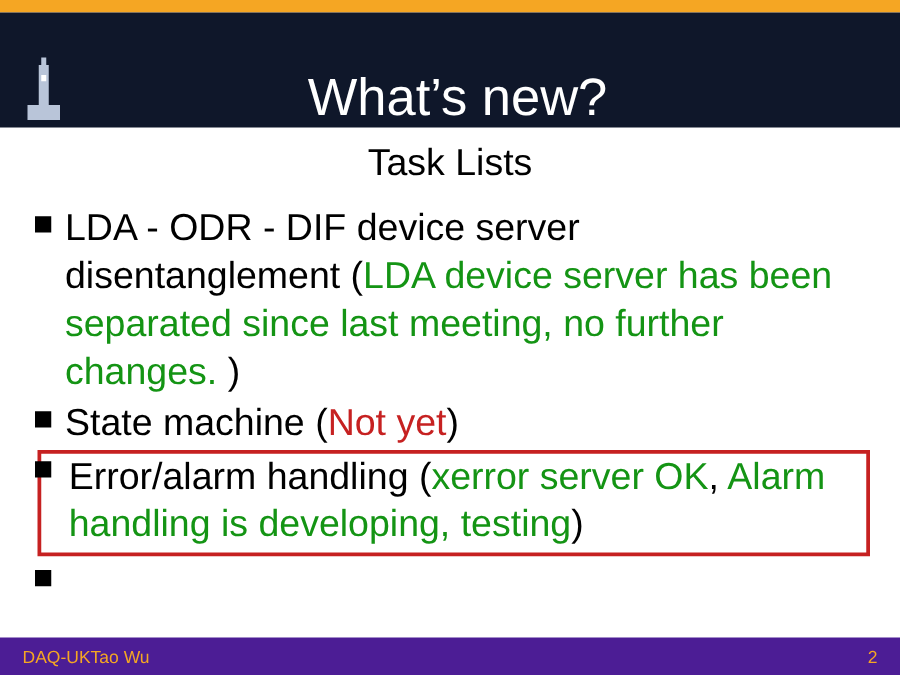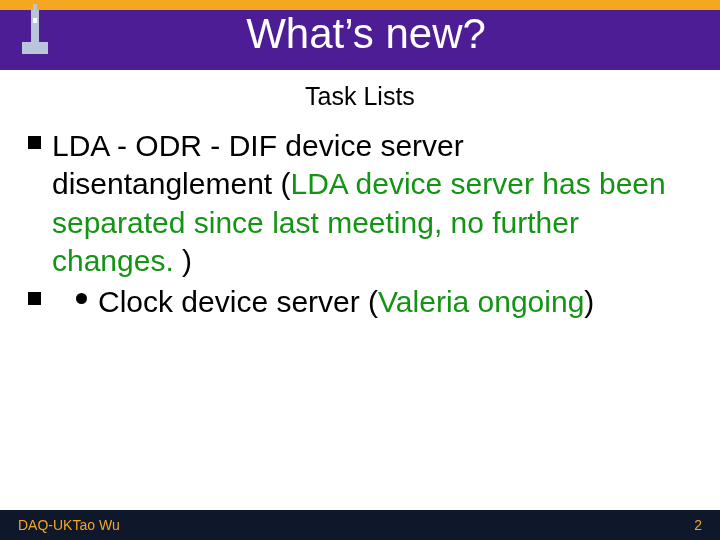--- a/index.html
+++ b/index.html
@@ -9,24 +9,24 @@
     font-family: Arial, Helvetica, sans-serif;
     background: #ffffff;
     overflow: hidden;
     position: relative;
   }
   .top-bar {
     height: 10px;
     background: #f5a623;
   }
   .header {
-    background: #4c1d95;
-    height: 60px;
+    background: #0f172a;
+    height: 92px;
     display: flex;
-    align-items: flex-start;
+    align-items: flex-end;
     position: relative;
   }
   .logo {
     width: 34px;
     height: 50px;
     margin-left: 18px;
     position: relative;
   }
   .logo-tower {
     position: absolute;
@@ -55,21 +55,21 @@
   .title {
     flex: 1;
     text-align: center;
     color: #ffffff;
     font-size: 42px;
     font-weight: normal;
     padding-right: 40px;
   }
   .subtitle {
     text-align: center;
-    font-size: 25px;
+    font-size: 30px;
     color: #000;
     margin-top: 12px;
   }
   .content {
     padding: 16px 28px 0 28px;
     font-size: 30px;
     line-height: 1.28;
     color: #000;
   }
   ul.sq { list-style: none; }
@@ -104,21 +104,21 @@
     padding: 0 3px 2px 22px;
     margin-left: -22px;
     margin-right: -4px;
     margin-top: 1px;
     margin-bottom: 1px;
   }
   .footer {
     position: absolute;
     left: 0; right: 0; bottom: 0;
     height: 30px;
-    background: #0f172a;
+    background: #4c1d95;
     display: flex;
     align-items: center;
     color: #f5a623;
     font-size: 14px;
     padding: 0 18px;
   }
   .footer-left { flex: 0 0 auto; }
   .footer-center { flex: 1; text-align: left; }
   .footer-right { flex: 0 0 auto; }
 </style>
@@ -138,25 +138,28 @@
 </div>
 
 <div class="subtitle">Task Lists</div>
 
 <div class="content">
   <ul class="sq">
     <li>
       <span>LDA - ODR - DIF device server disentanglement (</span><span class="green-ok">LDA device server has been separated since last meeting, no further changes.</span><span> )</span>
     </li>
     <li>
-      <ul class="dot">
-        <li>
-          <span>Clock device server (</span><span class="green-alt">Valeria ongoing</span><span>)</span>
-        </li>
-      </ul>
+      <span>State machine (</span><span class="red">Not yet</span><span>)</span>
+    </li>
+    <li>
+      <div class="highlight-box">
+        <span>Error/alarm handling (</span><span class="green-ok">xerror server OK</span><span>, </span><span class="green-dev">Alarm handling is developing, testing</span><span>)</span>
+      </div>
+    </li>
+    <li>
     </li>
   </ul>
 </div>
 
 <div class="footer">
   <div class="footer-left">DAQ-UK</div>
   <div class="footer-center">Tao Wu</div>
   <div class="footer-right">2</div>
 </div>
 

